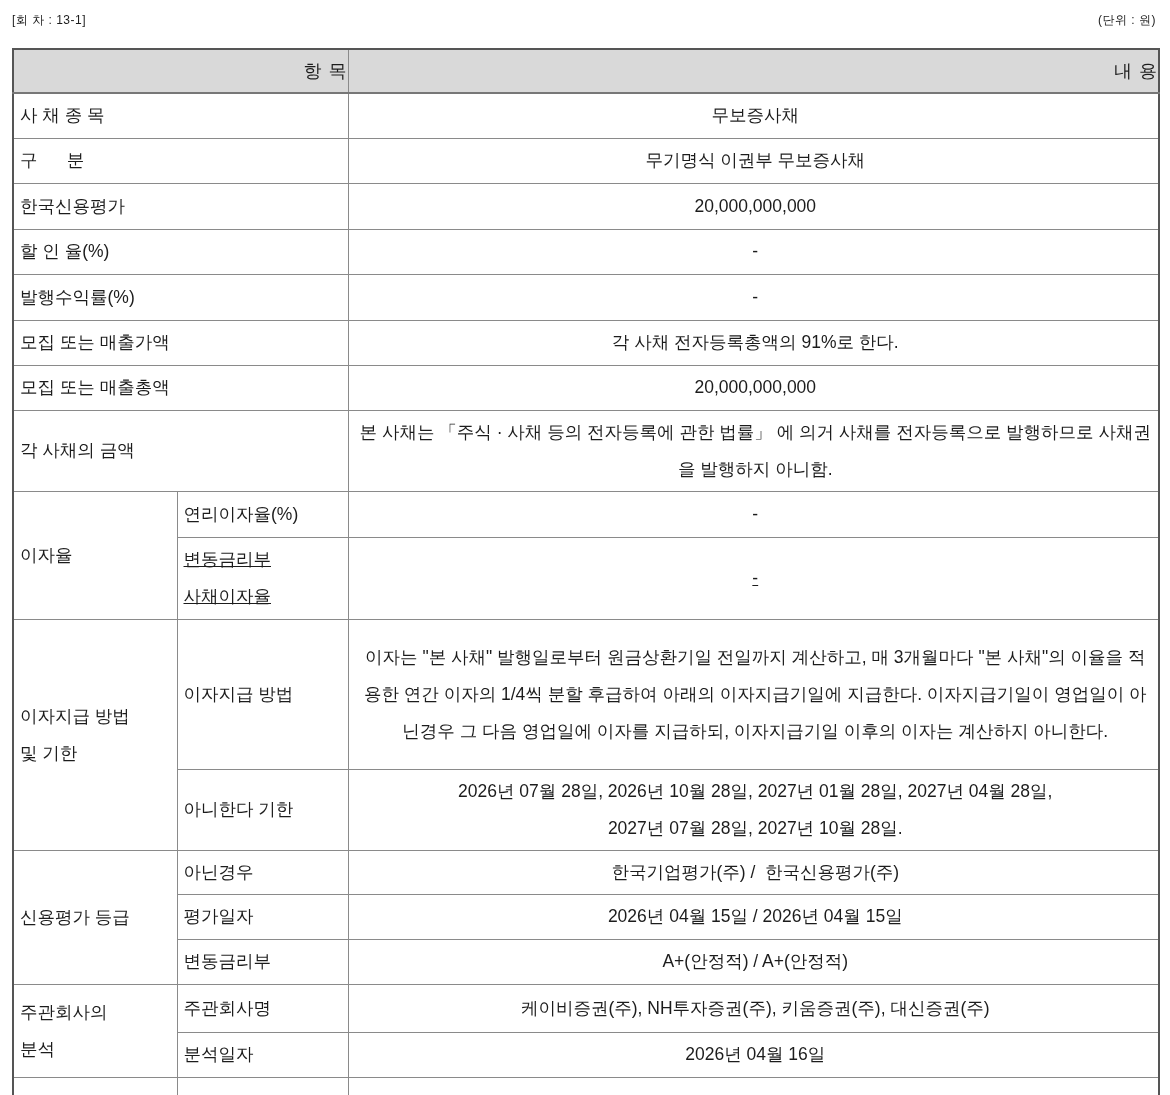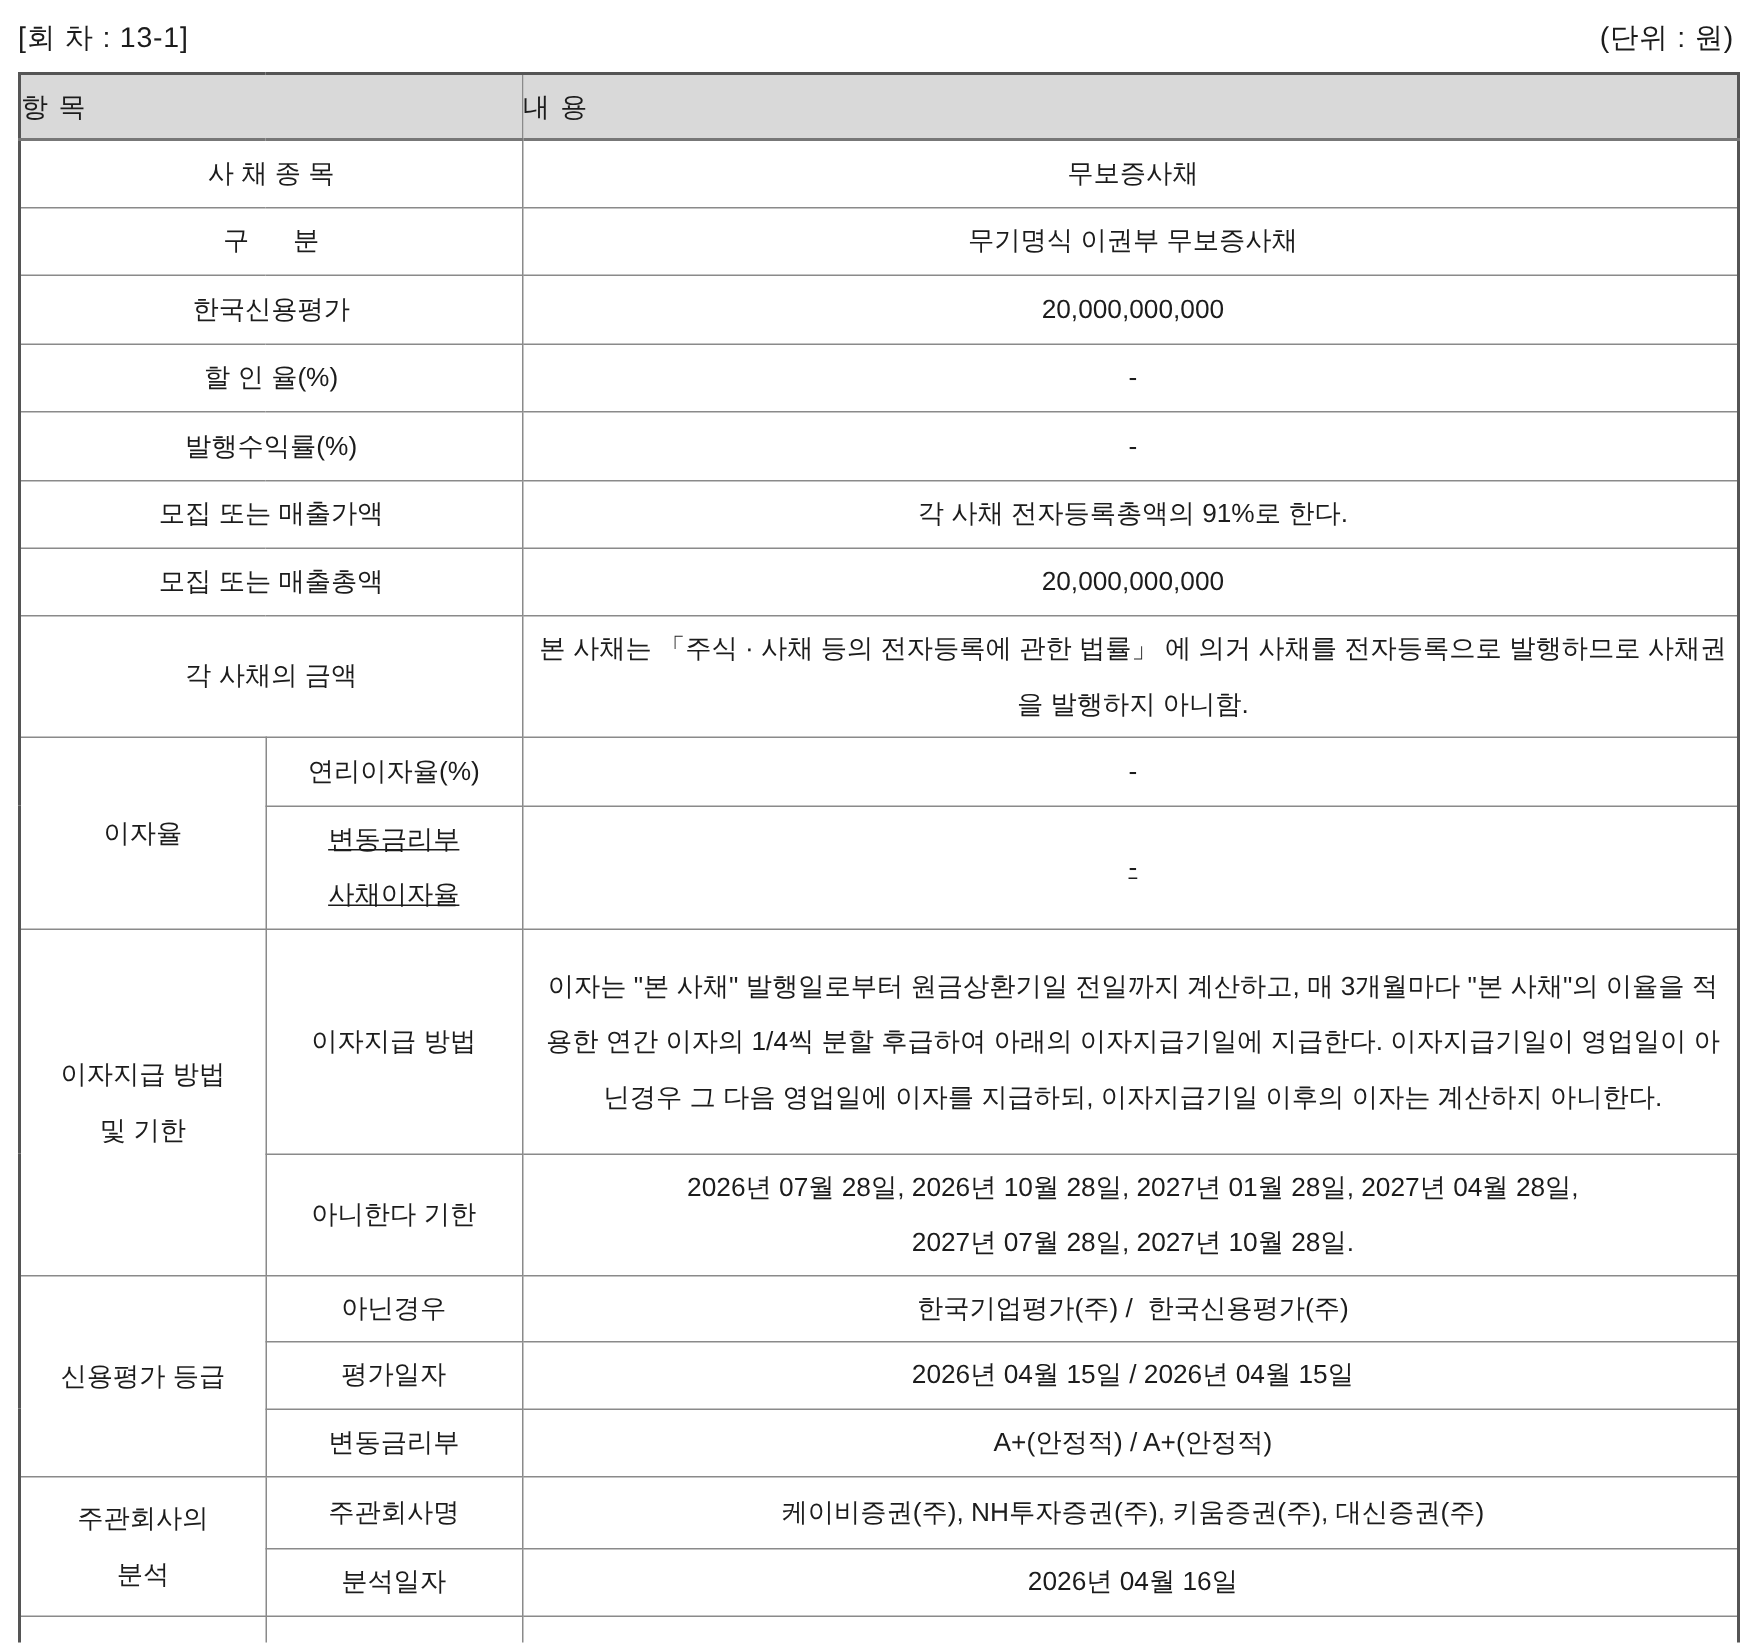--- a/index.html
+++ b/index.html
@@ -5,37 +5,37 @@
   * { margin: 0; padding: 0; box-sizing: border-box; }
   html, body { background: #ffffff; }
   body {
     width: 1170px; height: 1095px; overflow: hidden;
     font-family: "Liberation Sans", "DejaVu Sans", sans-serif;
     color: #1c1c1c;
   }
   .page { position: relative; width: 1170px; height: 1095px; overflow: hidden; background: #fff; }
   .topbar {
     display: flex; justify-content: space-between; align-items: flex-start;
-    padding: 12px 14px 0 12px; height: 48px; font-size: 19px; letter-spacing: 0.5px;
+    padding: 12px 14px 0 12px; height: 48px; font-size: 12px; letter-spacing: 0.5px;
   }
   table.disclosure {
     border-collapse: collapse; table-layout: fixed;
     margin-left: 12px; width: 1146px;
     border: 2px solid #555555;
   }
   col.c1 { width: 164px; }
   col.c2 { width: 171px; }
   col.c3 { width: 811px; }
   th, td { border: 1px solid #8a8a8a; font-size: 17.5px; vertical-align: middle; overflow: hidden; }
   th.head {
-    background: #d9d9d9; font-weight: normal; text-align: left;
+    background: #d9d9d9; font-weight: normal; text-align: right;
     height: 44px; font-size: 18px; letter-spacing: 1px;
     border-bottom: 2px solid #777777;
   }
-  td.label { text-align: center; white-space: pre-wrap; line-height: 37px; padding: 2px 6px; margin-top: 25px; }
+  td.label { white-space: pre-wrap; line-height: 37px; padding: 2px 6px; margin-top: 25px; }
   td.value { text-align: center; white-space: pre-wrap; line-height: 37px; padding: 3px 6px 3px 10px; }
   tr.h45 { height: 45px; }
   tr.h46 { height: 46px; }
   tr.h79 { height: 79px; }
   tr.h82 { height: 82px; text-decoration: underline; }
   tr.h150 { height: 150px; }
   tr.h80 { height: 80px; }
   tr.h44 { height: 44px; }
   tr.h48 { height: 48px; }
   tr.h20 { height: 20px; }

